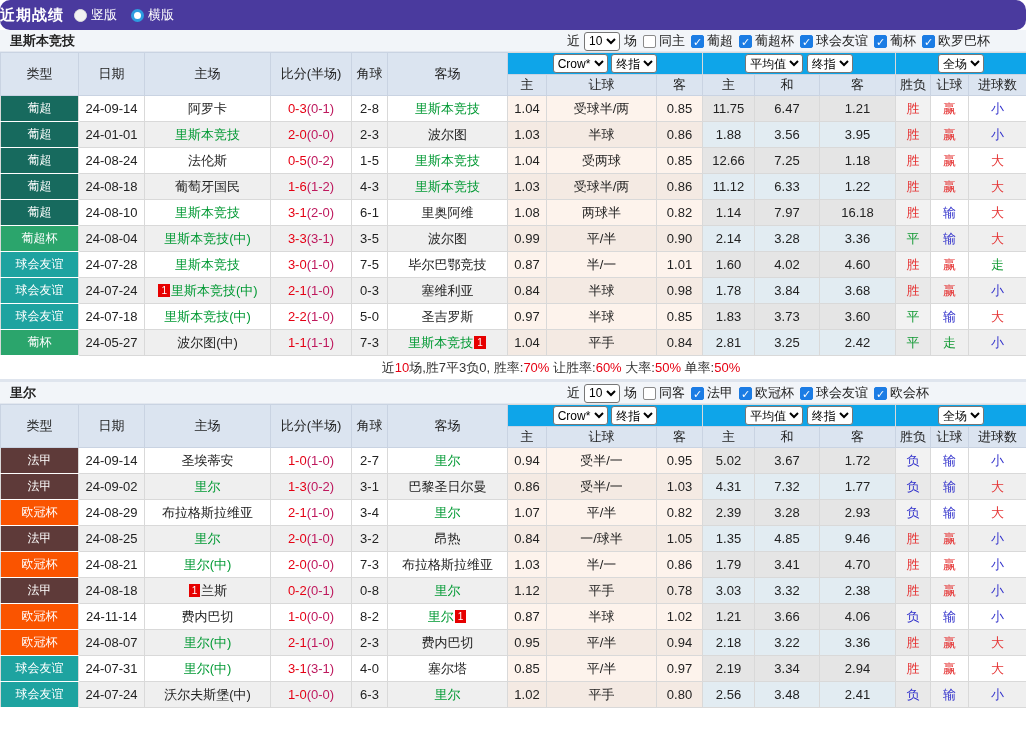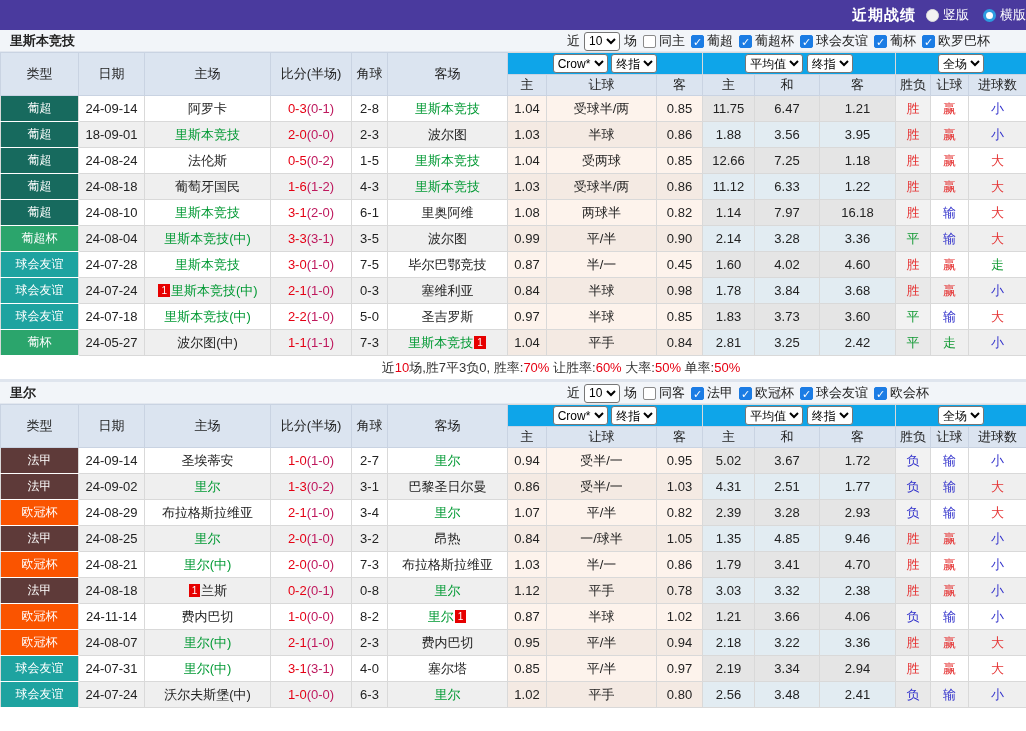--- a/index.html
+++ b/index.html
@@ -4,21 +4,21 @@
 <style>
   :root{
     --purple:#4a3a9e; --red:#e53333; --blue:#3434cc; --green:#119933;
     --score-red:#e60012; --focus-green:#009933; --hdr-bg:#dbe4f0;
   }
   *{box-sizing:border-box;}
   html,body{margin:0;padding:0;}
   body{font-family:"Liberation Sans","DejaVu Sans",sans-serif;background:#fff;}
   .page{width:1026px;height:731px;overflow:hidden;background:#fff;}
   
-  .titlebar{height:30px;background:var(--purple);display:flex;align-items:center;justify-content:flex-end;gap:10px;color:#fff;}
+  .titlebar{height:30px;background:var(--purple);display:flex;align-items:center;justify-content:flex-start;gap:10px;color:#fff;border-radius:10px;}
   .titlebar .title{font-size:15px;font-weight:bold;letter-spacing:1px;}
   .radio-group{display:flex;align-items:center;gap:14px;font-size:13px;}
   .radio-item{display:flex;align-items:center;gap:4px;cursor:pointer;}
   .radio-dot{width:13px;height:13px;border-radius:50%;display:inline-block;}
   .radio-on{background:#f2f2f2;border:1px solid #ddd;}
   .radio-off{background:#fff;border:3px solid #2d9ce0;}
   
   .sec + .sec{border-top:3px solid #dfe5ee;}
   .team-row{height:22px;background:#f2f5f9;position:relative;font-size:13px;border-bottom:1px solid #e2e7ef;}
   .team-name{position:absolute;left:10px;top:2px;font-weight:bold;color:#222;}
@@ -145,21 +145,21 @@
               <td class="tint-a">0.85</td>
               <td class="tint-b">11.75</td>
               <td class="tint-b">6.47</td>
               <td class="tint-b">1.21</td>
               <td class="tint-c res-r">胜</td>
               <td class="res-r">赢</td>
               <td class="res-b">小</td>
             </tr>
             <tr class="even">
               <td class="league" style="background: rgb(23, 106, 94);">葡超</td>
-              <td>18-09-01</td>
+              <td>24-01-01</td>
               <td><span class="tname focus">里斯本竞技</span></td>
               <td><span class="score-main">2-0</span><span class="half">(0-0)</span></td>
               <td>2-3</td>
               <td><span class="tname">波尔图</span></td>
               <td class="tint-a">1.03</td>
               <td class="tint-a">半球</td>
               <td class="tint-a">0.86</td>
               <td class="tint-b">1.88</td>
               <td class="tint-b">3.56</td>
               <td class="tint-b">3.95</td>
@@ -237,21 +237,21 @@
             </tr>
             <tr class="odd">
               <td class="league" style="background: rgb(30, 163, 160);">球会友谊</td>
               <td>24-07-28</td>
               <td><span class="tname focus">里斯本竞技</span></td>
               <td><span class="score-main">3-0</span><span class="half">(1-0)</span></td>
               <td>7-5</td>
               <td><span class="tname">毕尔巴鄂竞技</span></td>
               <td class="tint-a">0.87</td>
               <td class="tint-a">半/一</td>
-              <td class="tint-a">0.45</td>
+              <td class="tint-a">1.01</td>
               <td class="tint-b">1.60</td>
               <td class="tint-b">4.02</td>
               <td class="tint-b">4.60</td>
               <td class="tint-c res-r">胜</td>
               <td class="res-r">赢</td>
               <td class="res-g">走</td>
             </tr>
             <tr class="even">
               <td class="league" style="background: rgb(30, 163, 160);">球会友谊</td>
               <td>24-07-24</td>
@@ -390,21 +390,21 @@
               <td class="league" style="background: rgb(94, 58, 57);">法甲</td>
               <td>24-09-02</td>
               <td><span class="tname focus">里尔</span></td>
               <td><span class="score-main">1-3</span><span class="half">(0-2)</span></td>
               <td>3-1</td>
               <td><span class="tname">巴黎圣日尔曼</span></td>
               <td class="tint-a">0.86</td>
               <td class="tint-a">受半/一</td>
               <td class="tint-a">1.03</td>
               <td class="tint-b">4.31</td>
-              <td class="tint-b">2.51</td>
+              <td class="tint-b">7.32</td>
               <td class="tint-b">1.77</td>
               <td class="tint-c res-b">负</td>
               <td class="res-b">输</td>
               <td class="res-r">大</td>
             </tr>
             <tr class="odd">
               <td class="league" style="background: rgb(250, 84, 0);">欧冠杯</td>
               <td>24-08-29</td>
               <td><span class="tname">布拉格斯拉维亚</span></td>
               <td><span class="score-main">2-1</span><span class="half">(1-0)</span></td>

